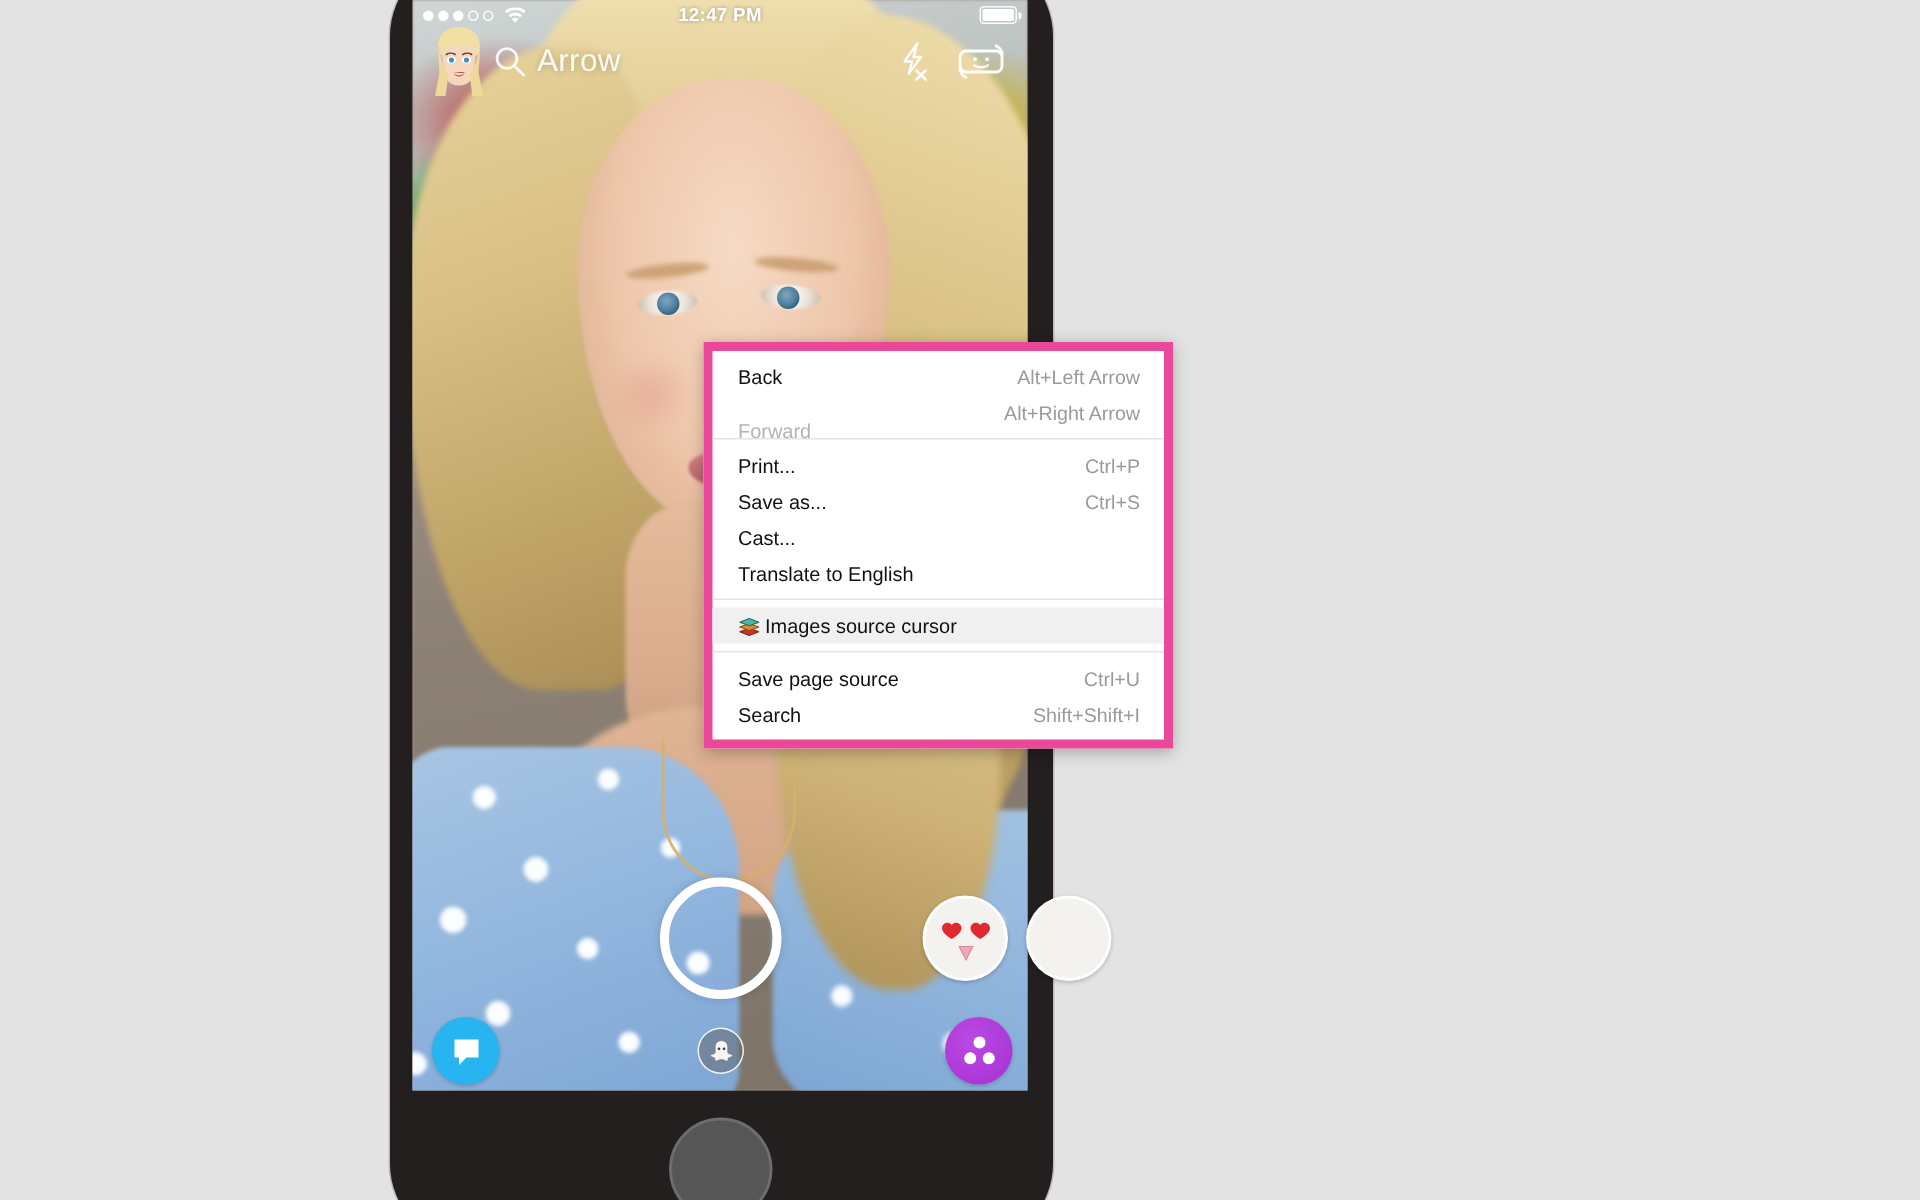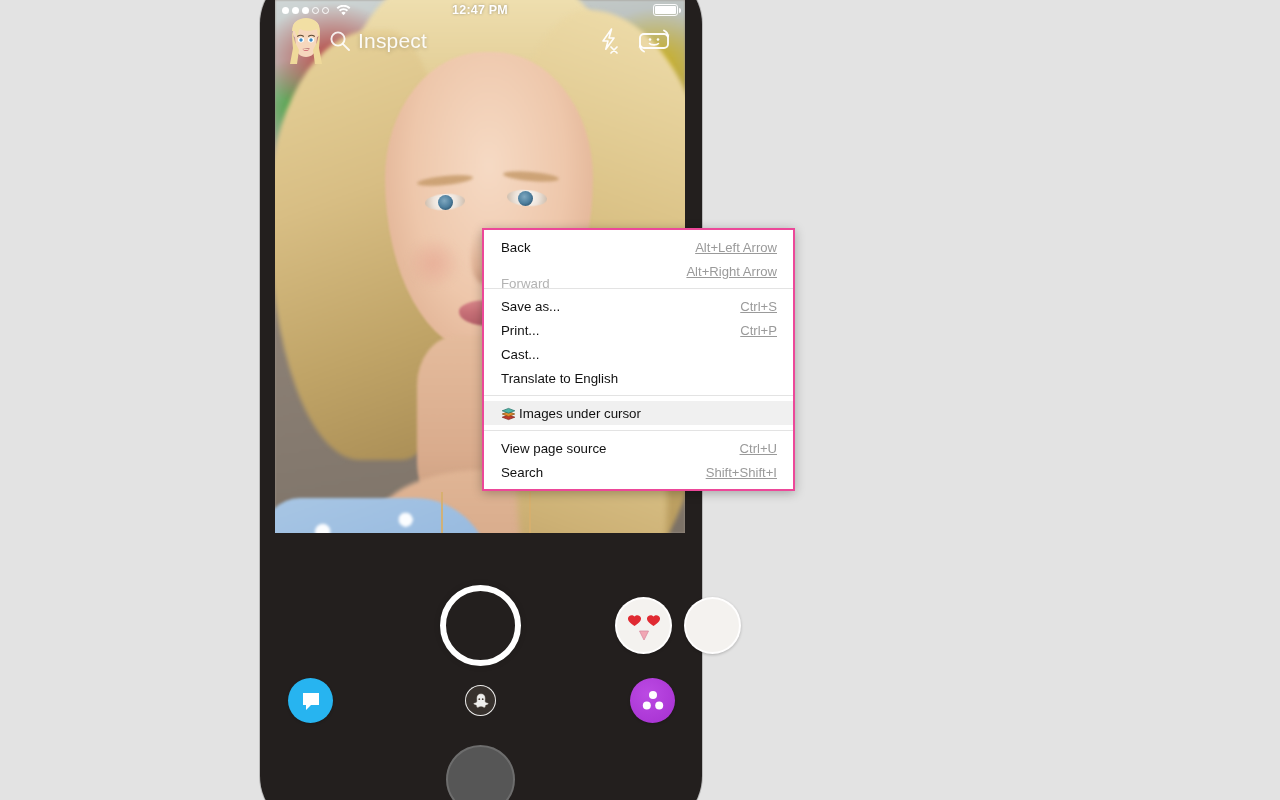--- a/index.html
+++ b/index.html
@@ -13,21 +13,21 @@
   
   .phone-frame{
     position:absolute; left:260px; top:-30px;
     width:442px; height:860px;
     background:#231f1e;
     border-radius:54px;
     box-shadow:0 0 0 1px rgba(0,0,0,.18);
   }
   .phone-screen{
     position:absolute; left:275px; top:0px;
-    width:410px; height:533px;
+    width:410px; height:727px;
     overflow:hidden;
     background:#9a8f86;
   }
   .home-button{
     position:absolute; left:446px; top:745px;
     width:69px; height:69px;
     border-radius:50%;
     background:#565656;
     border:2px solid #6d6d6d;
   }
@@ -210,36 +210,36 @@
   .discover-btn{
     position:absolute; left:630px; top:678px; width:45px; height:45px;
     border-radius:50%; background:#ac3bd8;
     background:radial-gradient(circle at 40% 35%, #bb4ae3 0%, #a52fd0 100%);
     display:flex; align-items:center; justify-content:center; z-index:6;
     box-shadow:0 1px 3px rgba(0,0,0,.2);
   }
 
   
   .ctx-menu{
-    position:absolute; left:482px; top:228px; width:313px;
+    position:absolute; left:469px; top:228px; width:313px;
     background:#ffffff;
-    border:2px solid #ec4899;
+    border:6px solid #ec4899;
     box-shadow:0 2px 10px rgba(0,0,0,.28);
     padding:5px 0;
     z-index:40;
     font-size:13.3px;
     color:#111;
   }
   .ctx-item{
     height:24px; display:flex; align-items:center;
     padding:0 16px 0 17px;
     white-space:nowrap;
   }
   .ctx-item .lbl{ flex:1 1 auto; }
-  .ctx-item .sc{ color:#9a9a9a; font-size:13.1px; margin-left:18px;text-decoration:underline; }
+  .ctx-item .sc{ color:#9a9a9a; font-size:13.1px; margin-left:18px; }
   .ctx-item.disabled .lbl{ color:#b3b3b3;margin-top:25px; }
   .ctx-item.hl{ background:#f0f0f0; }
   .ctx-sep{ height:1px; background:#e3e3e3; margin:5px 0; }
   .ctx-item .ico{
     width:16px; height:16px; margin-left:-1px; margin-right:3px;
     flex:0 0 auto; display:flex; align-items:center; justify-content:center;
   }
   .ctx-item.has-ico{ padding-left:17px; }
   .ctx-item.no-ico .lbl{ padding-left:0; }
 </style>
@@ -312,21 +312,21 @@
         <path d="M13.5 31c2 1.6 5 1.6 7 0-1 2.6-6 2.6-7 0z" fill="#c94f63"></path>
         <path d="M13 30.2h8c0 .6-4 .6-8 0z" fill="#8e2f44"></path>
       </svg>
     </div>
     <div class="search-ico">
       <svg width="22" height="22" viewBox="0 0 22 22">
         <circle cx="9" cy="9" r="6.6" fill="none" stroke="rgba(255,255,255,.92)" stroke-width="1.9"></circle>
         <line x1="13.8" y1="13.8" x2="20" y2="20" stroke="rgba(255,255,255,.92)" stroke-width="1.9" stroke-linecap="round"></line>
       </svg>
     </div>
-    <span class="search-text">Inspect</span>
+    <span class="search-text">Arrow</span>
     <div class="top-right">
       <div class="flash-ico">
         <svg width="22" height="26" viewBox="0 0 22 26">
           <path d="M12.5 1 4 13h5l-2.2 8.2L15 10h-5l2.5-9z" fill="none" stroke="rgba(255,255,255,.95)" stroke-width="1.6" stroke-linejoin="round"></path>
           <path d="M12 19l6 6M18 19l-6 6" stroke="rgba(255,255,255,.95)" stroke-width="1.7" stroke-linecap="round"></path>
         </svg>
       </div>
       <div class="flip-ico">
         <svg width="34" height="28" viewBox="0 0 34 28">
           <path d="M7 7h20a4 4 0 0 1 4 4v6a4 4 0 0 1-4 4H7a4 4 0 0 1-4-4v-6a4 4 0 0 1 4-4z" fill="none" stroke="rgba(255,255,255,.95)" stroke-width="1.9"></path>
@@ -382,46 +382,46 @@
     <div class="ctx-item no-ico">
       <span class="lbl">Back</span>
       <span class="sc">Alt+Left Arrow</span>
     </div>
     <div class="ctx-item disabled no-ico">
       <span class="lbl">Forward</span>
       <span class="sc">Alt+Right Arrow</span>
     </div>
     <div class="ctx-sep"></div>
     <div class="ctx-item no-ico">
+      <span class="lbl">Print...</span>
+      <span class="sc">Ctrl+P</span>
+    </div>
+    <div class="ctx-item no-ico">
       <span class="lbl">Save as...</span>
       <span class="sc">Ctrl+S</span>
-    </div>
-    <div class="ctx-item no-ico">
-      <span class="lbl">Print...</span>
-      <span class="sc">Ctrl+P</span>
     </div>
     <div class="ctx-item no-ico">
       <span class="lbl">Cast...</span>
     </div>
     <div class="ctx-item no-ico">
       <span class="lbl">Translate to English</span>
     </div>
     <div class="ctx-sep"></div>
     <div class="ctx-item hl has-ico">
       <span class="ico">
         <svg width="15" height="15" viewBox="0 0 15 15">
           <path d="M7.5 8.8 1.2 11.2 7.5 13.6 13.8 11.2z" fill="#c0392b" stroke="#7a2318" stroke-width=".7" stroke-linejoin="round"></path>
           <path d="M7.5 5.6 1.2 8 7.5 10.4 13.8 8z" fill="#e08b2e" stroke="#8a5213" stroke-width=".7" stroke-linejoin="round"></path>
           <path d="M7.5 2.4 1.2 4.8 7.5 7.2 13.8 4.8z" fill="#4fb3a5" stroke="#1f6f65" stroke-width=".7" stroke-linejoin="round"></path>
         </svg>
       </span>
-      <span class="lbl">Images under cursor</span>
+      <span class="lbl">Images source cursor</span>
     </div>
     <div class="ctx-sep"></div>
     <div class="ctx-item no-ico">
-      <span class="lbl">View page source</span>
+      <span class="lbl">Save page source</span>
       <span class="sc">Ctrl+U</span>
     </div>
     <div class="ctx-item no-ico">
       <span class="lbl">Search</span>
       <span class="sc">Shift+Shift+I</span>
     </div>
   </div>
 
 </body></html>

